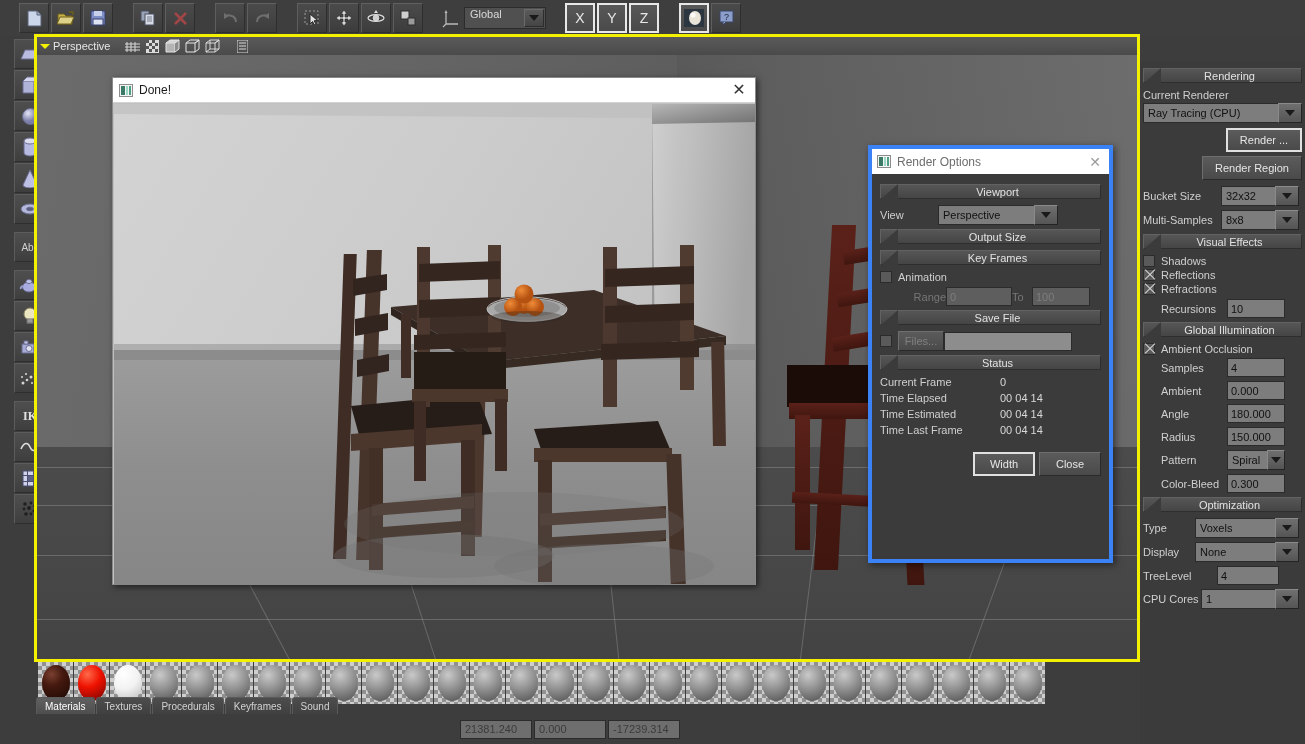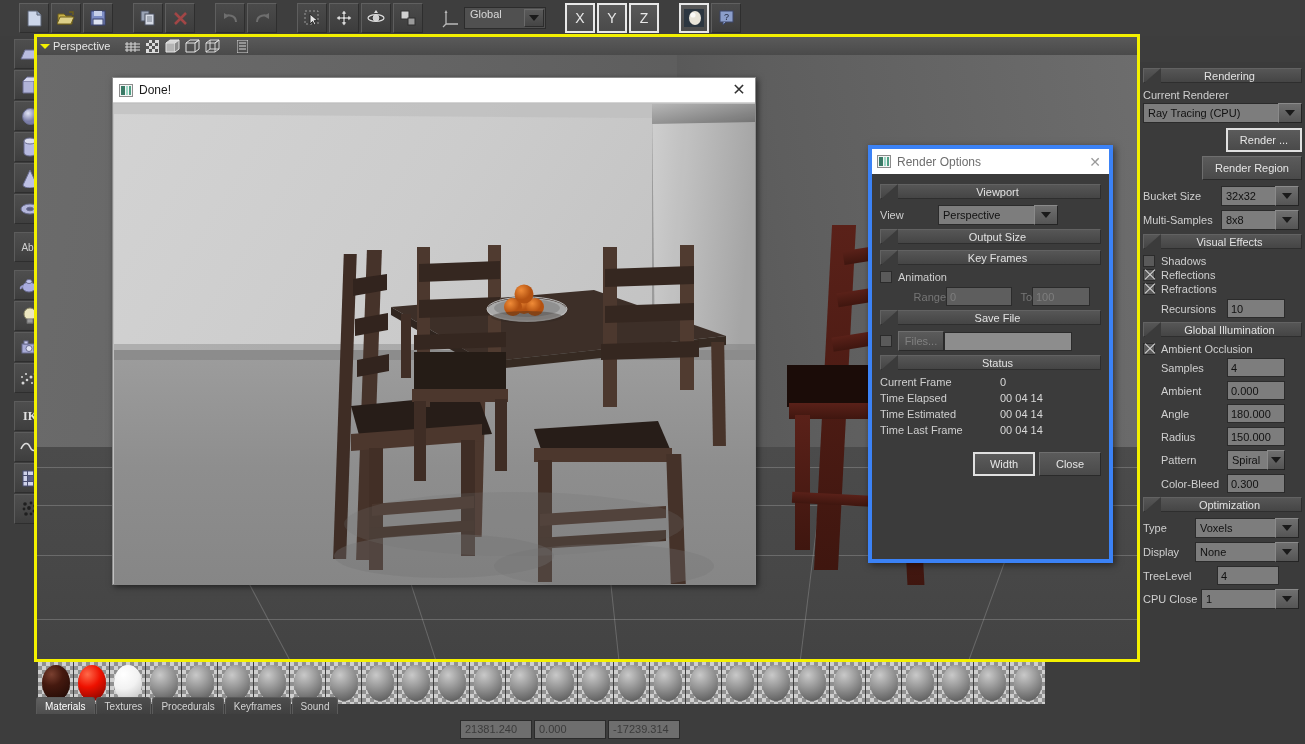--- a/index.html
+++ b/index.html
@@ -712,21 +712,21 @@
     <div class="sect-bar">Output Size</div>
 
     <div class="sect-bar">Key Frames</div>
     <div class="row">
       <span class="chk"></span>
       <span class="lbl">Animation</span>
     </div>
     <div class="row">
       <span class="lbl dim" style="width:54px; margin-left:12px">Range</span>
       <div class="fld dim" style="width:66px">0</div>
-      <span class="lbl dim" style="width:20px; text-align:right">To</span>
+      <span class="lbl dim" style="width:20px; text-align:left">To</span>
       <div class="fld dim" style="width:58px">100</div>
     </div>
 
     <div class="sect-bar">Save File</div>
     <div class="row">
       <span class="chk"></span>
       <div class="btn" style="width:46px;height:20px;color:#808080">Files...</div>
       <div class="fld" style="width:128px;background:#8d8d8d"></div>
     </div>
 
@@ -857,21 +857,21 @@
       <span class="cbtn">
           <i class="caret-dn"></i>
         </span>
     </div>
   </div>
   <div class="rrow">
     <span class="rlbl" style="width:62px">TreeLevel</span>
     <div class="rfld" style="width:62px; margin-left:12px">4</div>
   </div>
   <div class="rrow">
-    <span class="rlbl" style="width:58px">CPU Close</span>
+    <span class="rlbl" style="width:58px">CPU Cores</span>
     <div class="combo" style="width:98px">
       <span>1</span>
       <span class="cbtn">
           <i class="caret-dn"></i>
         </span>
     </div>
   </div>
 </div>
 
 <div id="bottom-bar"></div>

